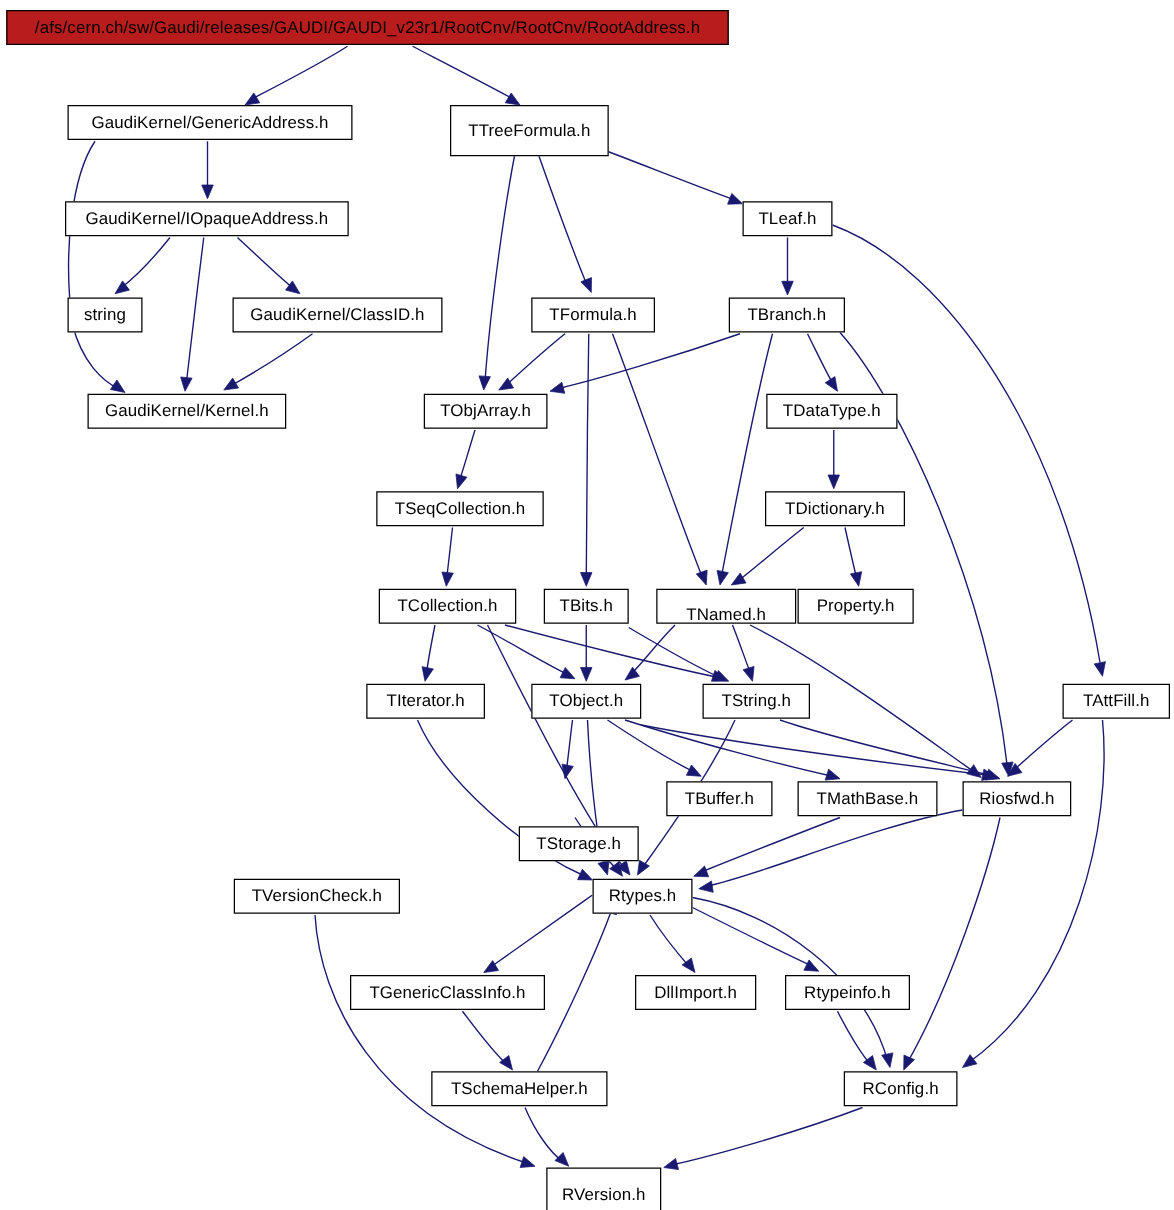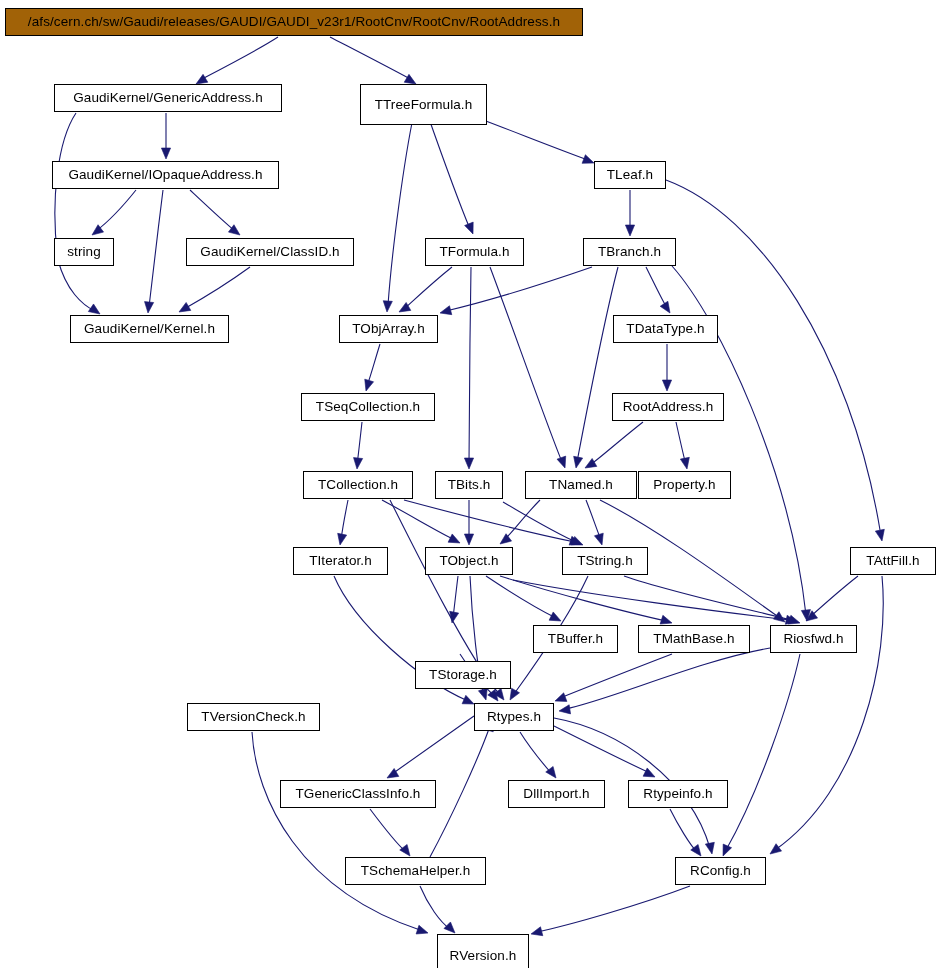--- a/index.html
+++ b/index.html
@@ -30,21 +30,21 @@
     color: #000000;
     font-size: 13.5px;
     line-height: 1;
     display: flex;
     align-items: center;
     justify-content: center;
     white-space: nowrap;
     letter-spacing: 0.1px;
   }
   .node.root {
-    background: #a16207;
+    background: #b91c1c;
     border: 1px solid #000000;
   }
   .edge-path {
     fill: none;
     stroke: #191970;
     stroke-width: 1.1;
   }
   .arrow-head {
     fill: #191970;
     stroke: #191970;
@@ -323,29 +323,29 @@
       <div class="node" style="left: 339px; top: 315px; width: 99px; height: 28px;">
         <span>TObjArray.h</span>
       </div>
       <div class="node" style="left: 613px; top: 315px; width: 105px; height: 28px;">
         <span>TDataType.h</span>
       </div>
       <div class="node" style="left: 301px; top: 393px; width: 134px; height: 28px;">
         <span>TSeqCollection.h</span>
       </div>
       <div class="node" style="left: 612px; top: 393px; width: 112px; height: 28px;">
-        <span>RootAddress.h</span>
+        <span>TDictionary.h</span>
       </div>
       <div class="node" style="left: 303px; top: 471px; width: 110px; height: 28px;">
         <span>TCollection.h</span>
       </div>
       <div class="node" style="left: 435px; top: 471px; width: 68px; height: 28px;">
         <span>TBits.h</span>
       </div>
-      <div class="node" style="left: 525px; top: 471px; width: 112px; height: 28px;">
+      <div class="node" style="left: 525px; top: 471px; width: 112px; height: 28px; align-items: flex-end;">
         <span>TNamed.h</span>
       </div>
       <div class="node" style="left: 638px; top: 471px; width: 93px; height: 28px;">
         <span>Property.h</span>
       </div>
       <div class="node" style="left: 293px; top: 547px; width: 95px; height: 28px;">
         <span>TIterator.h</span>
       </div>
       <div class="node" style="left: 425px; top: 547px; width: 88px; height: 28px;">
         <span>TObject.h</span>

